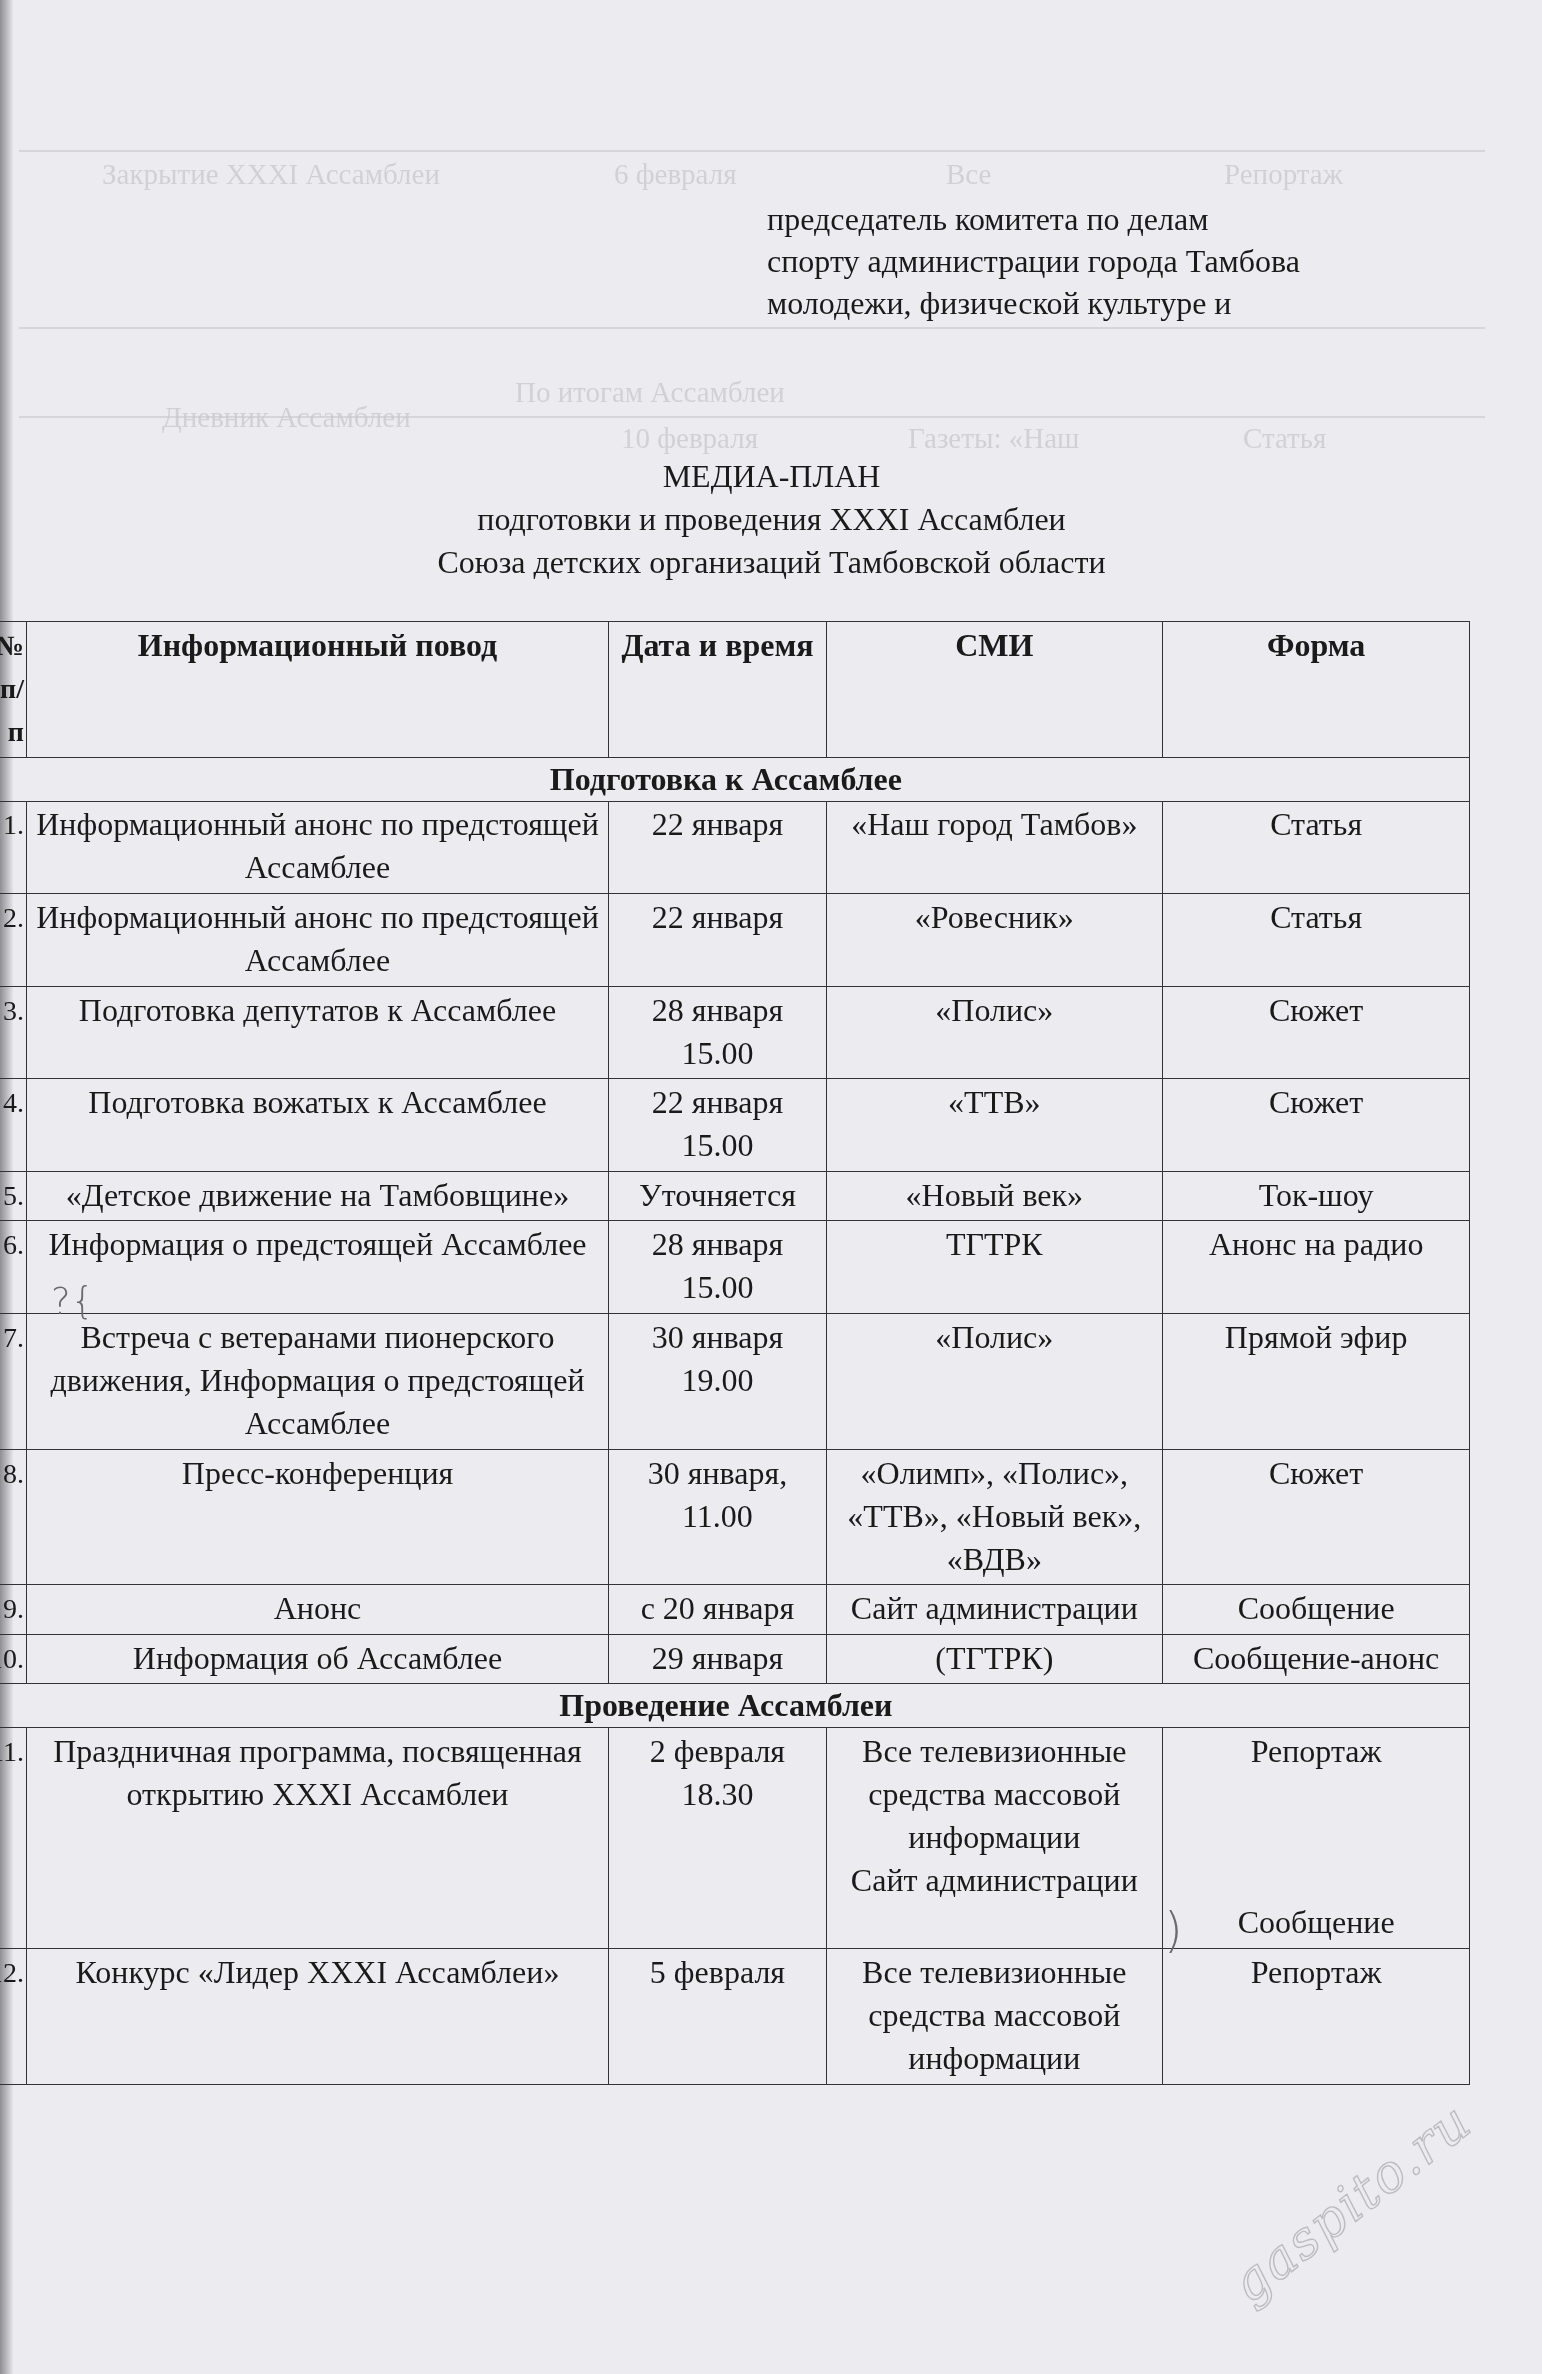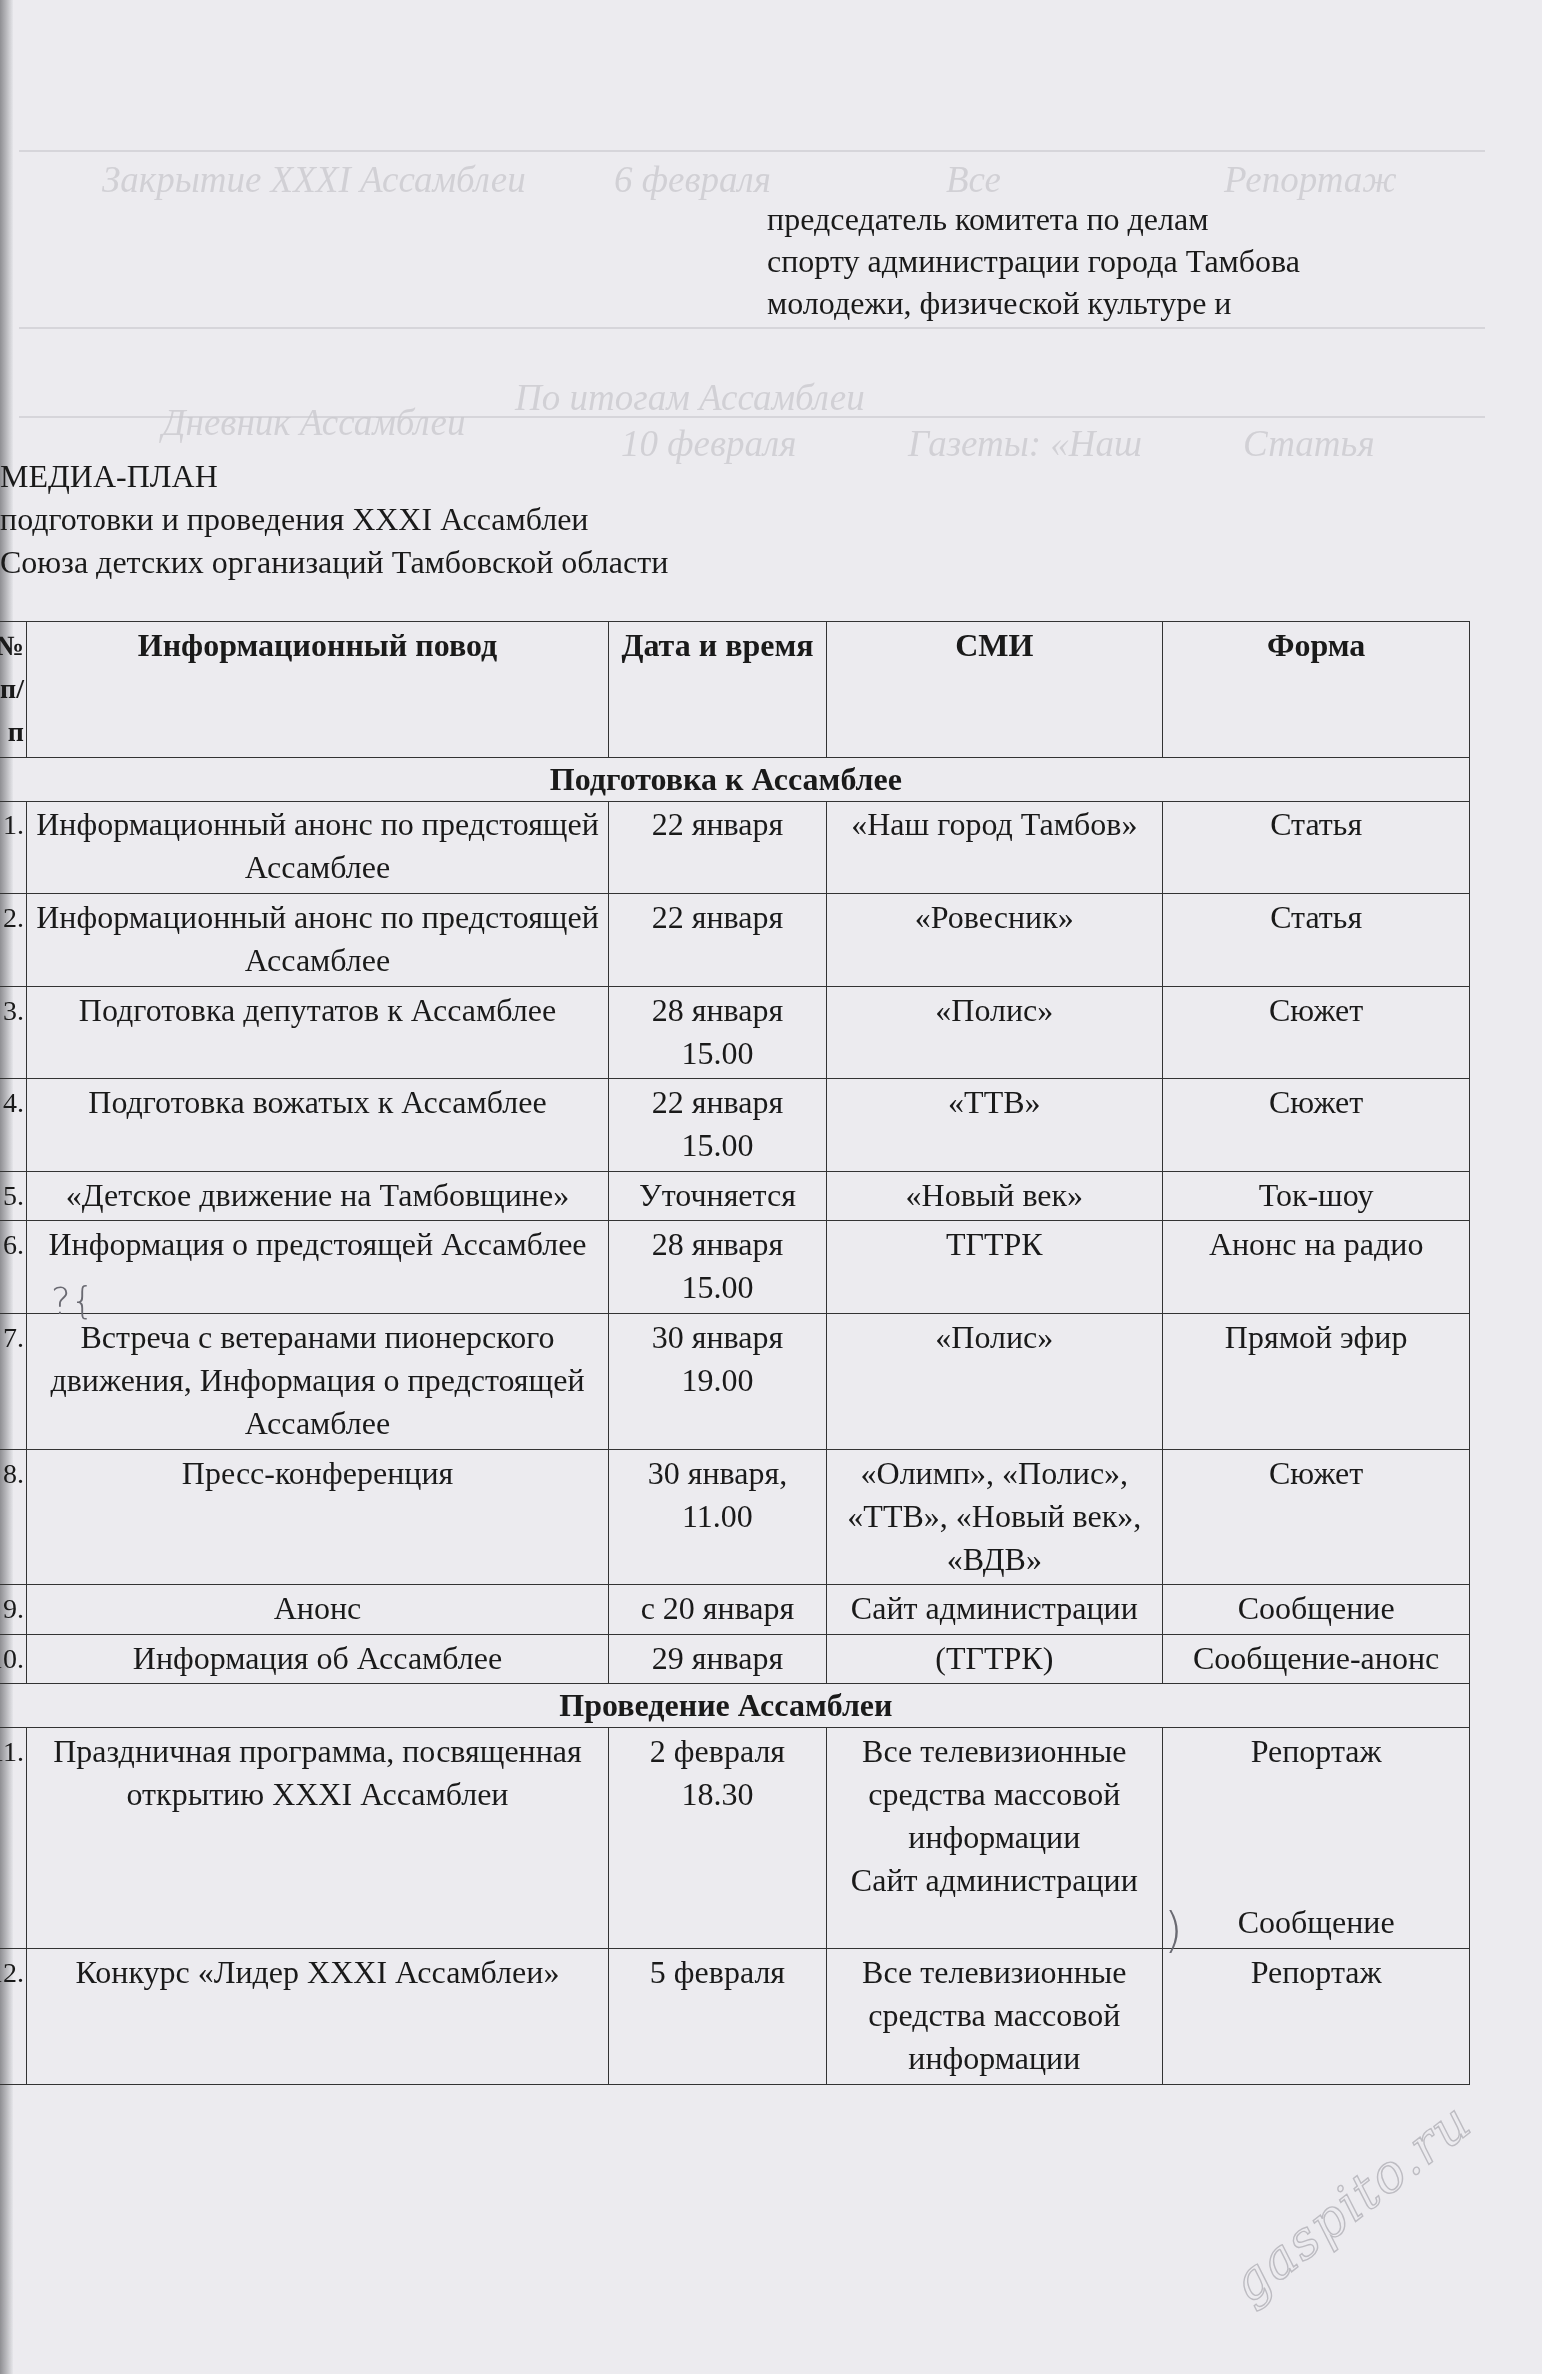--- a/index.html
+++ b/index.html
@@ -7,33 +7,33 @@
     width:1543px; height:2375px; position:relative; overflow:hidden;
     background:#ecebef;
     font-family:"Liberation Serif", "DejaVu Serif", serif;
     color:#1a1a1a;
   }
   .page-shadow {
     position:absolute; left:0; top:0; width:13px; height:2375px;
     background:linear-gradient(90deg,#8f8f93 0%,#b9b9bd 50%,#e6e6ea 100%);
   }
   .ghost {
-    position:absolute; color:#c9c8cd; font-size:37px; white-space:nowrap;
-    opacity:0.75; filter:blur(0.6px);font-style:italic;
+    position:absolute; color:#c9c8cd; font-size:29px; white-space:nowrap;
+    opacity:0.75; filter:blur(0.6px);
   }
   .ghost-line { position:absolute; height:1.9px; background:#d6d5da; }
 
   .approve {
     position:absolute; left:767px; top:198px; font-size:32px; line-height:42px;
   }
   .approve .title { font-weight:bold; }
   .approve .sigline { display:inline-block; width:260px; border-bottom:1.9px solid #111; height:28px; vertical-align:baseline; margin-right:1.9px; }
 
   .doc-title {
-    position:absolute; left:0; width:1543px; top:455px; 
+    position:absolute; left:0; width:1543px; top:455px; text-align:center;
     font-size:32px; line-height:43px;
   }
 
   table.plan {
     position:absolute; left:-18.6px; top:621px; width:1489px;
     border-collapse:collapse; font-size:32px; line-height:43px;
   }
   table.plan td, table.plan th {
     border:1.9px solid #333; text-align:center; vertical-align:top;
     padding:1.9px 5.6px 3.7px 5.6px;

